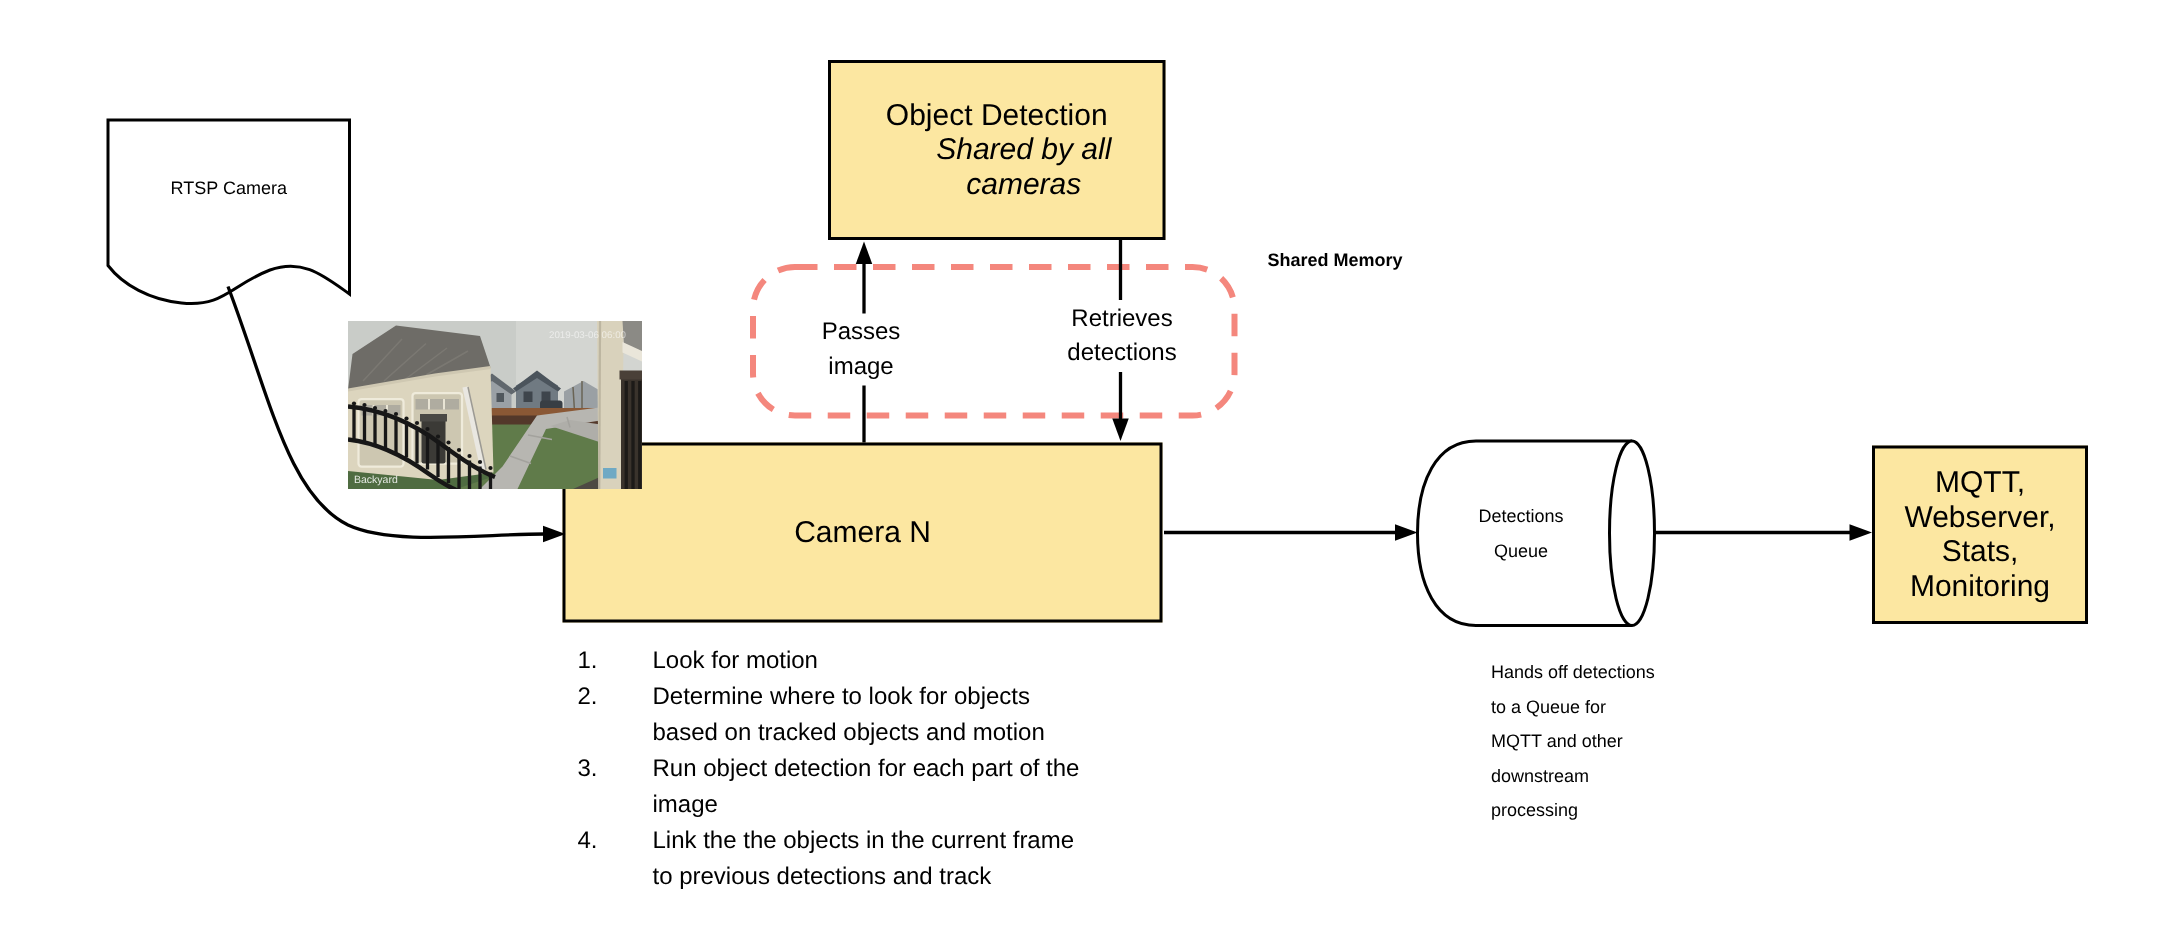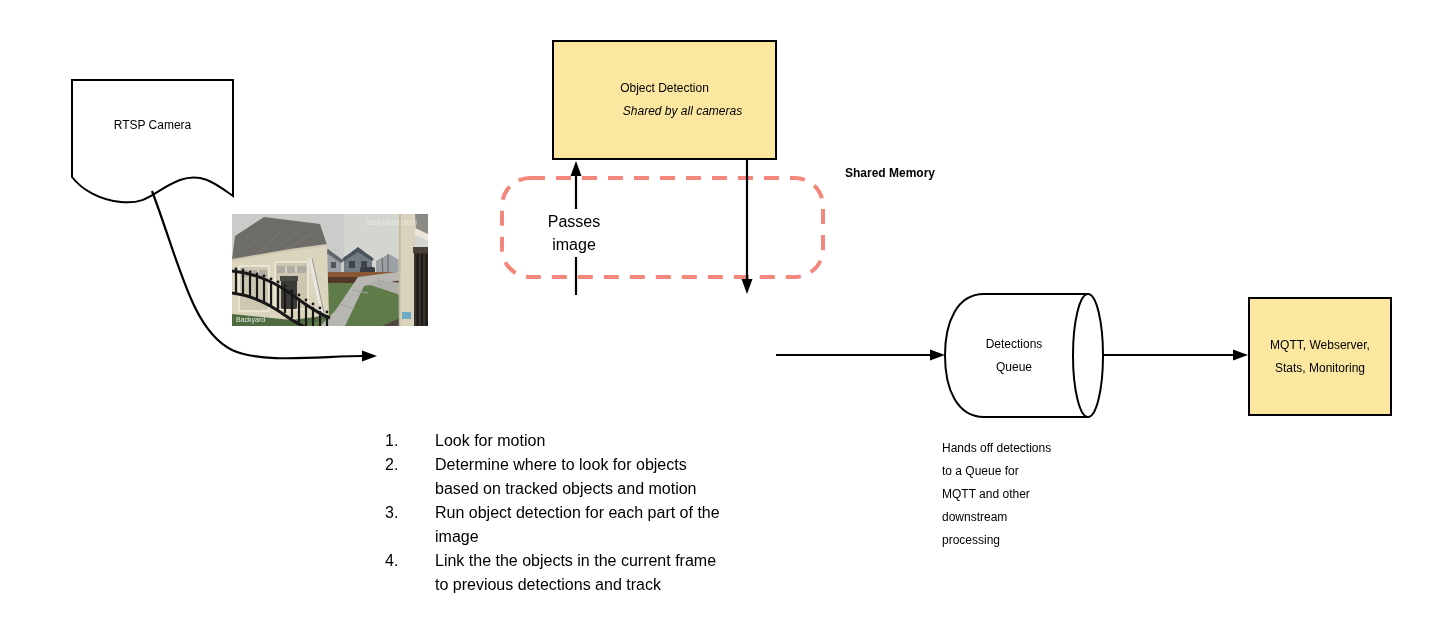--- a/index.html
+++ b/index.html
@@ -4,35 +4,35 @@
 <style>
   html,body { margin:0; padding:0; background:#ffffff; }
   body { font-family:"Liberation Sans", sans-serif; color:#000; }
   .canvas { position:relative; width:1448px; height:625px; background:#fff; overflow:hidden; }
 
   
   .node {
     position:absolute; box-sizing:border-box;
     background:var(--node-fill); border:2px solid var(--node-border);
     display:flex; flex-direction:column; align-items:center; justify-content:center;
-    text-align:center; font-size:12px; line-height:23px;
+    text-align:center; font-size:20px; line-height:23px;
   }
   #node-object-detection { left:552px; top:40px;  width:225px; height:120px; }
   #node-camera-n         { left:375px; top:295px; width:400px; height:120px; }
   #node-mqtt             { left:1248px; top:297px; width:144px; height:119px; }
   .subtitle { font-style:italic;margin-left:36px; }
 
   
   .txt { position:absolute; font-size:12px; line-height:23px; white-space:pre-line; }
   #rtsp-label   { left:72px; top:80px; width:161px; height:90px; display:flex;
                   align-items:center; justify-content:center; text-align:center; white-space:normal; }
   #fetch-note   { left:45px;  top:341px; width:210px; }
   #shared-memory-note { left:845px; top:139px; width:230px; }
   #shared-memory-note .sm-title { font-weight:bold; }
-  #queue-note   { left:942px; top:437px; width:210px; }
+  #queue-note   { left:994px; top:437px; width:210px; }
   #queue-label  { left:945px; top:294px; width:138px; height:123px; display:flex;
                   align-items:center; justify-content:center; text-align:center; }
   .edge-label { position:absolute; transform:translate(-50%,-50%); background:#fff;
                 padding:1px 4px; text-align:center; font-size:16px; line-height:23px;
                 white-space:pre-line; }
   #passes-label    { left:574px; top:233px; }
   #retrieves-label { left:748px; top:224px; }
 
   
   #steps { position:absolute; left:385px; top:429px; width:420px;
@@ -51,20 +51,23 @@
 </head>
 <body>
 
 <div class="canvas">
 
   <div class="node" id="node-object-detection">
     <div>Object Detection</div>
     <div class="subtitle">Shared by all cameras</div>
   </div>
 
+  <div class="node" id="node-camera-n">
+    <div>Camera N</div>
+  </div>
 
   <div class="node" id="node-mqtt">
     <div style="white-space:pre-line">MQTT, Webserver,
 Stats, Monitoring</div>
   </div>
 
   <svg class="layer" width="1448" height="625" viewBox="0 0 1448 625">
 
     <path class="shape-stroke" d="M72,80 H233 V196 C216,184 202,172 180,180 C154,190 149,205 121,202 C100,200 82,190 72,177 Z"></path>
 
@@ -209,20 +212,22 @@
 
   <div class="txt" id="rtsp-label">RTSP Camera</div>
 
 
   <div class="txt" id="shared-memory-note">
     <div class="sm-title">Shared Memory</div>
   </div>
 
   <div class="edge-label" id="passes-label">Passes
 image</div>
+  <div class="edge-label" id="retrieves-label">Retrieves
+detections</div>
 
   <div class="txt" id="queue-label">Detections
 Queue</div>
 
   <div class="txt" id="queue-note">Hands off detections
 to a Queue for
 MQTT and other
 downstream
 processing</div>
 

